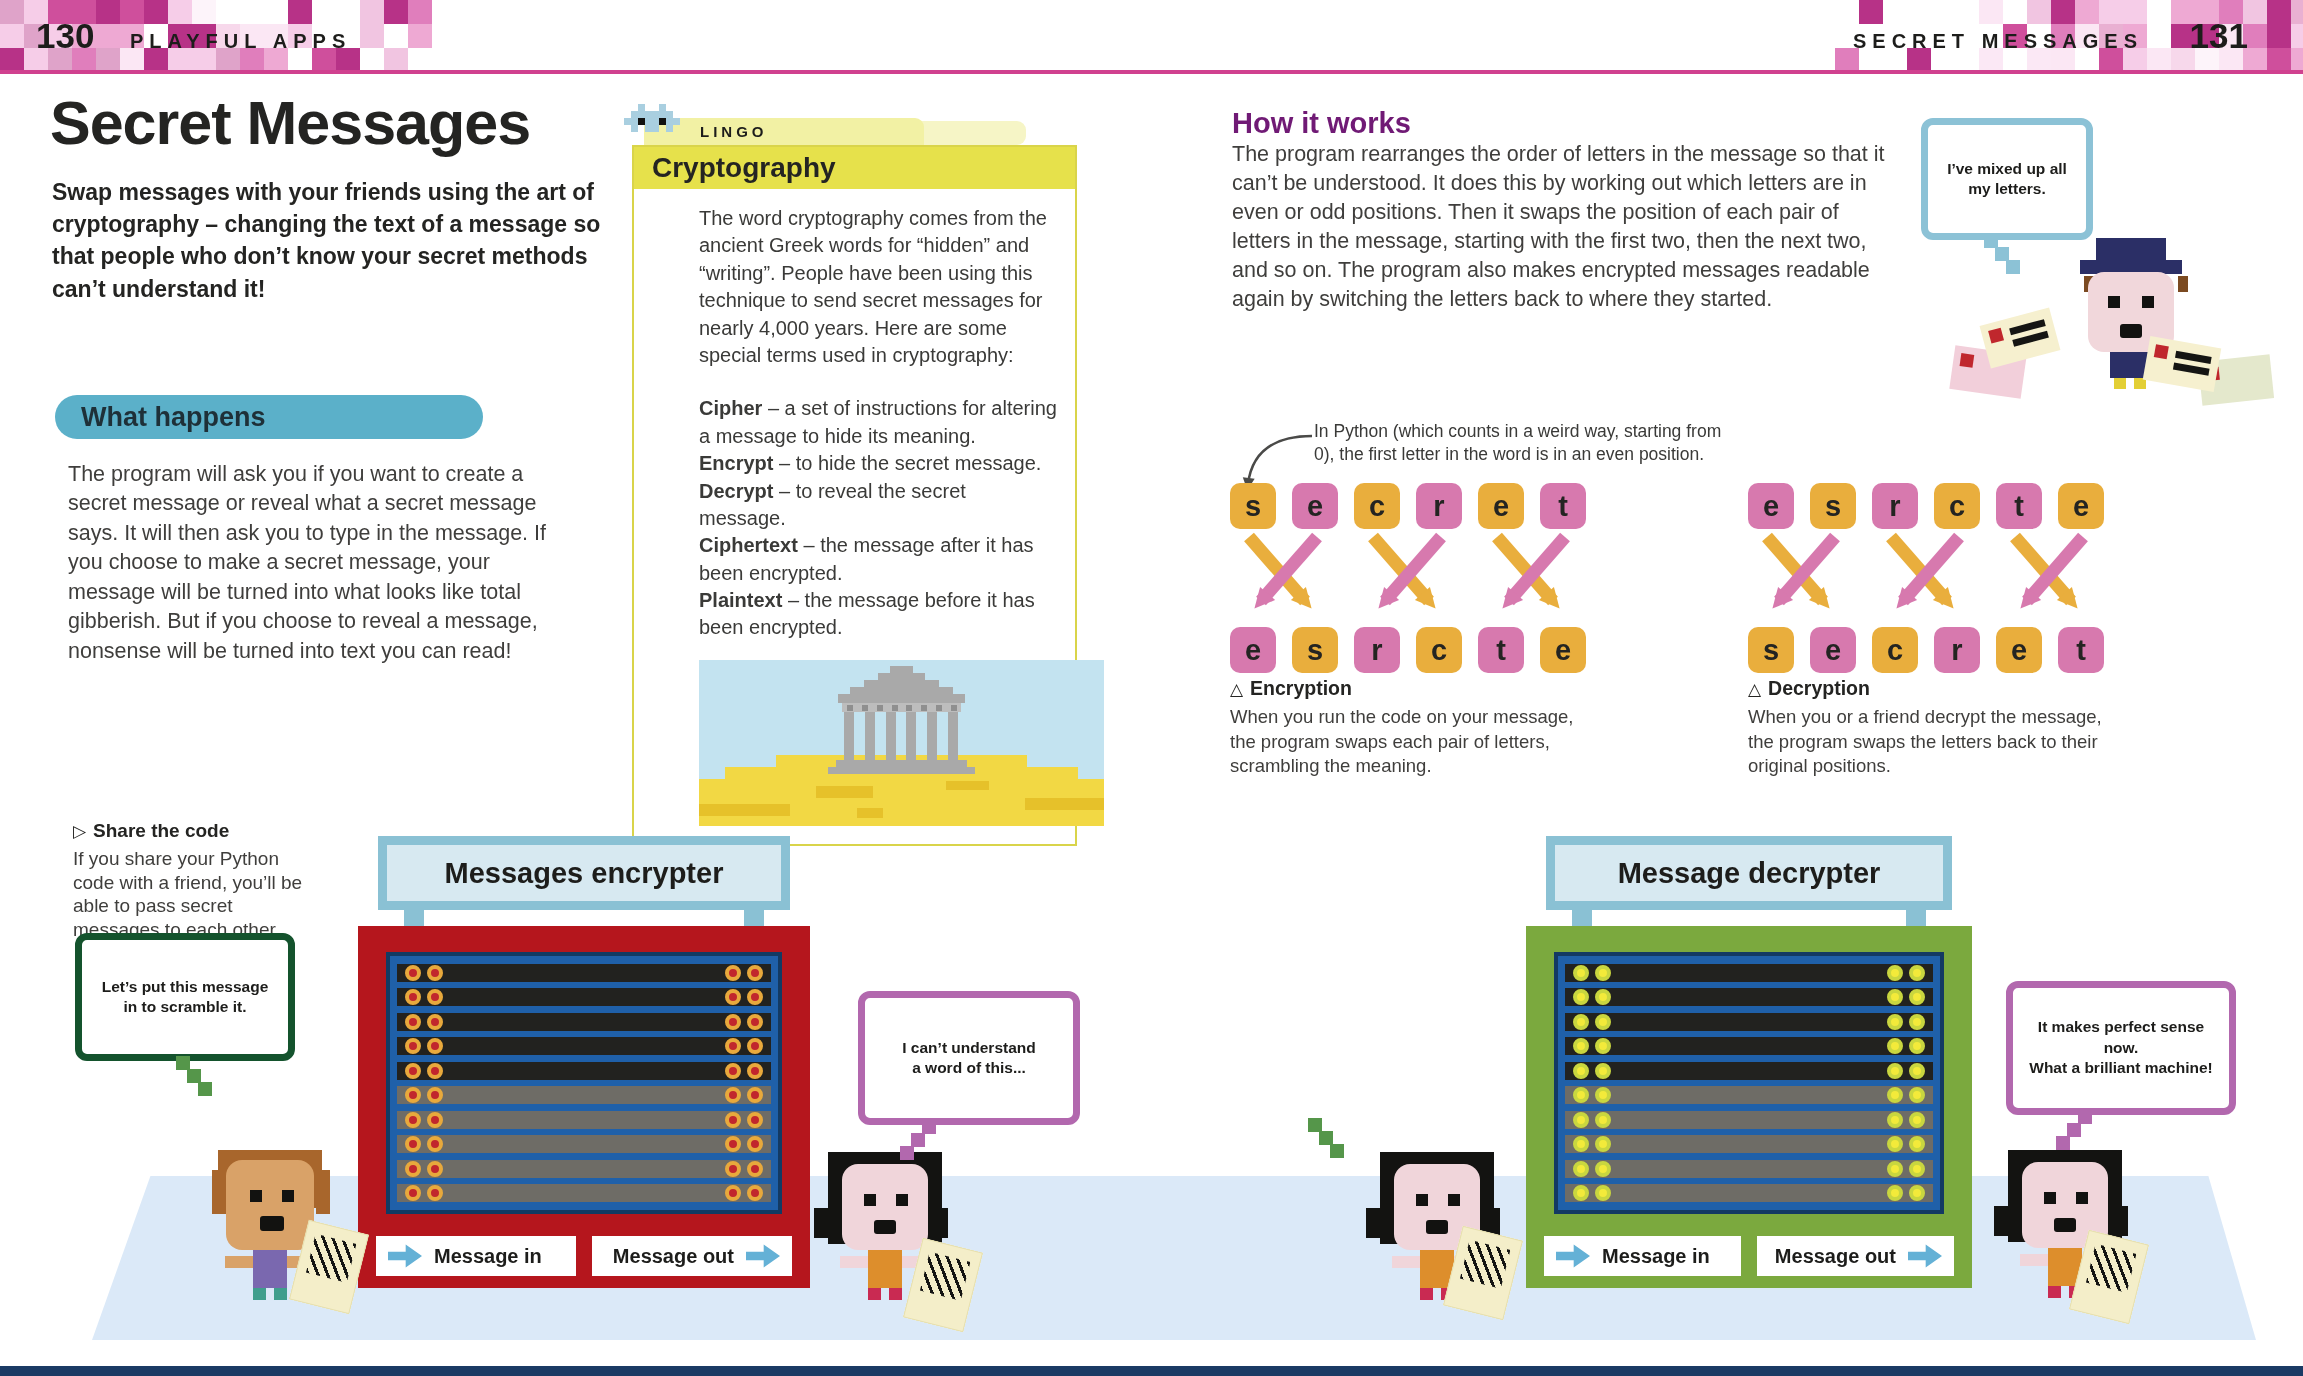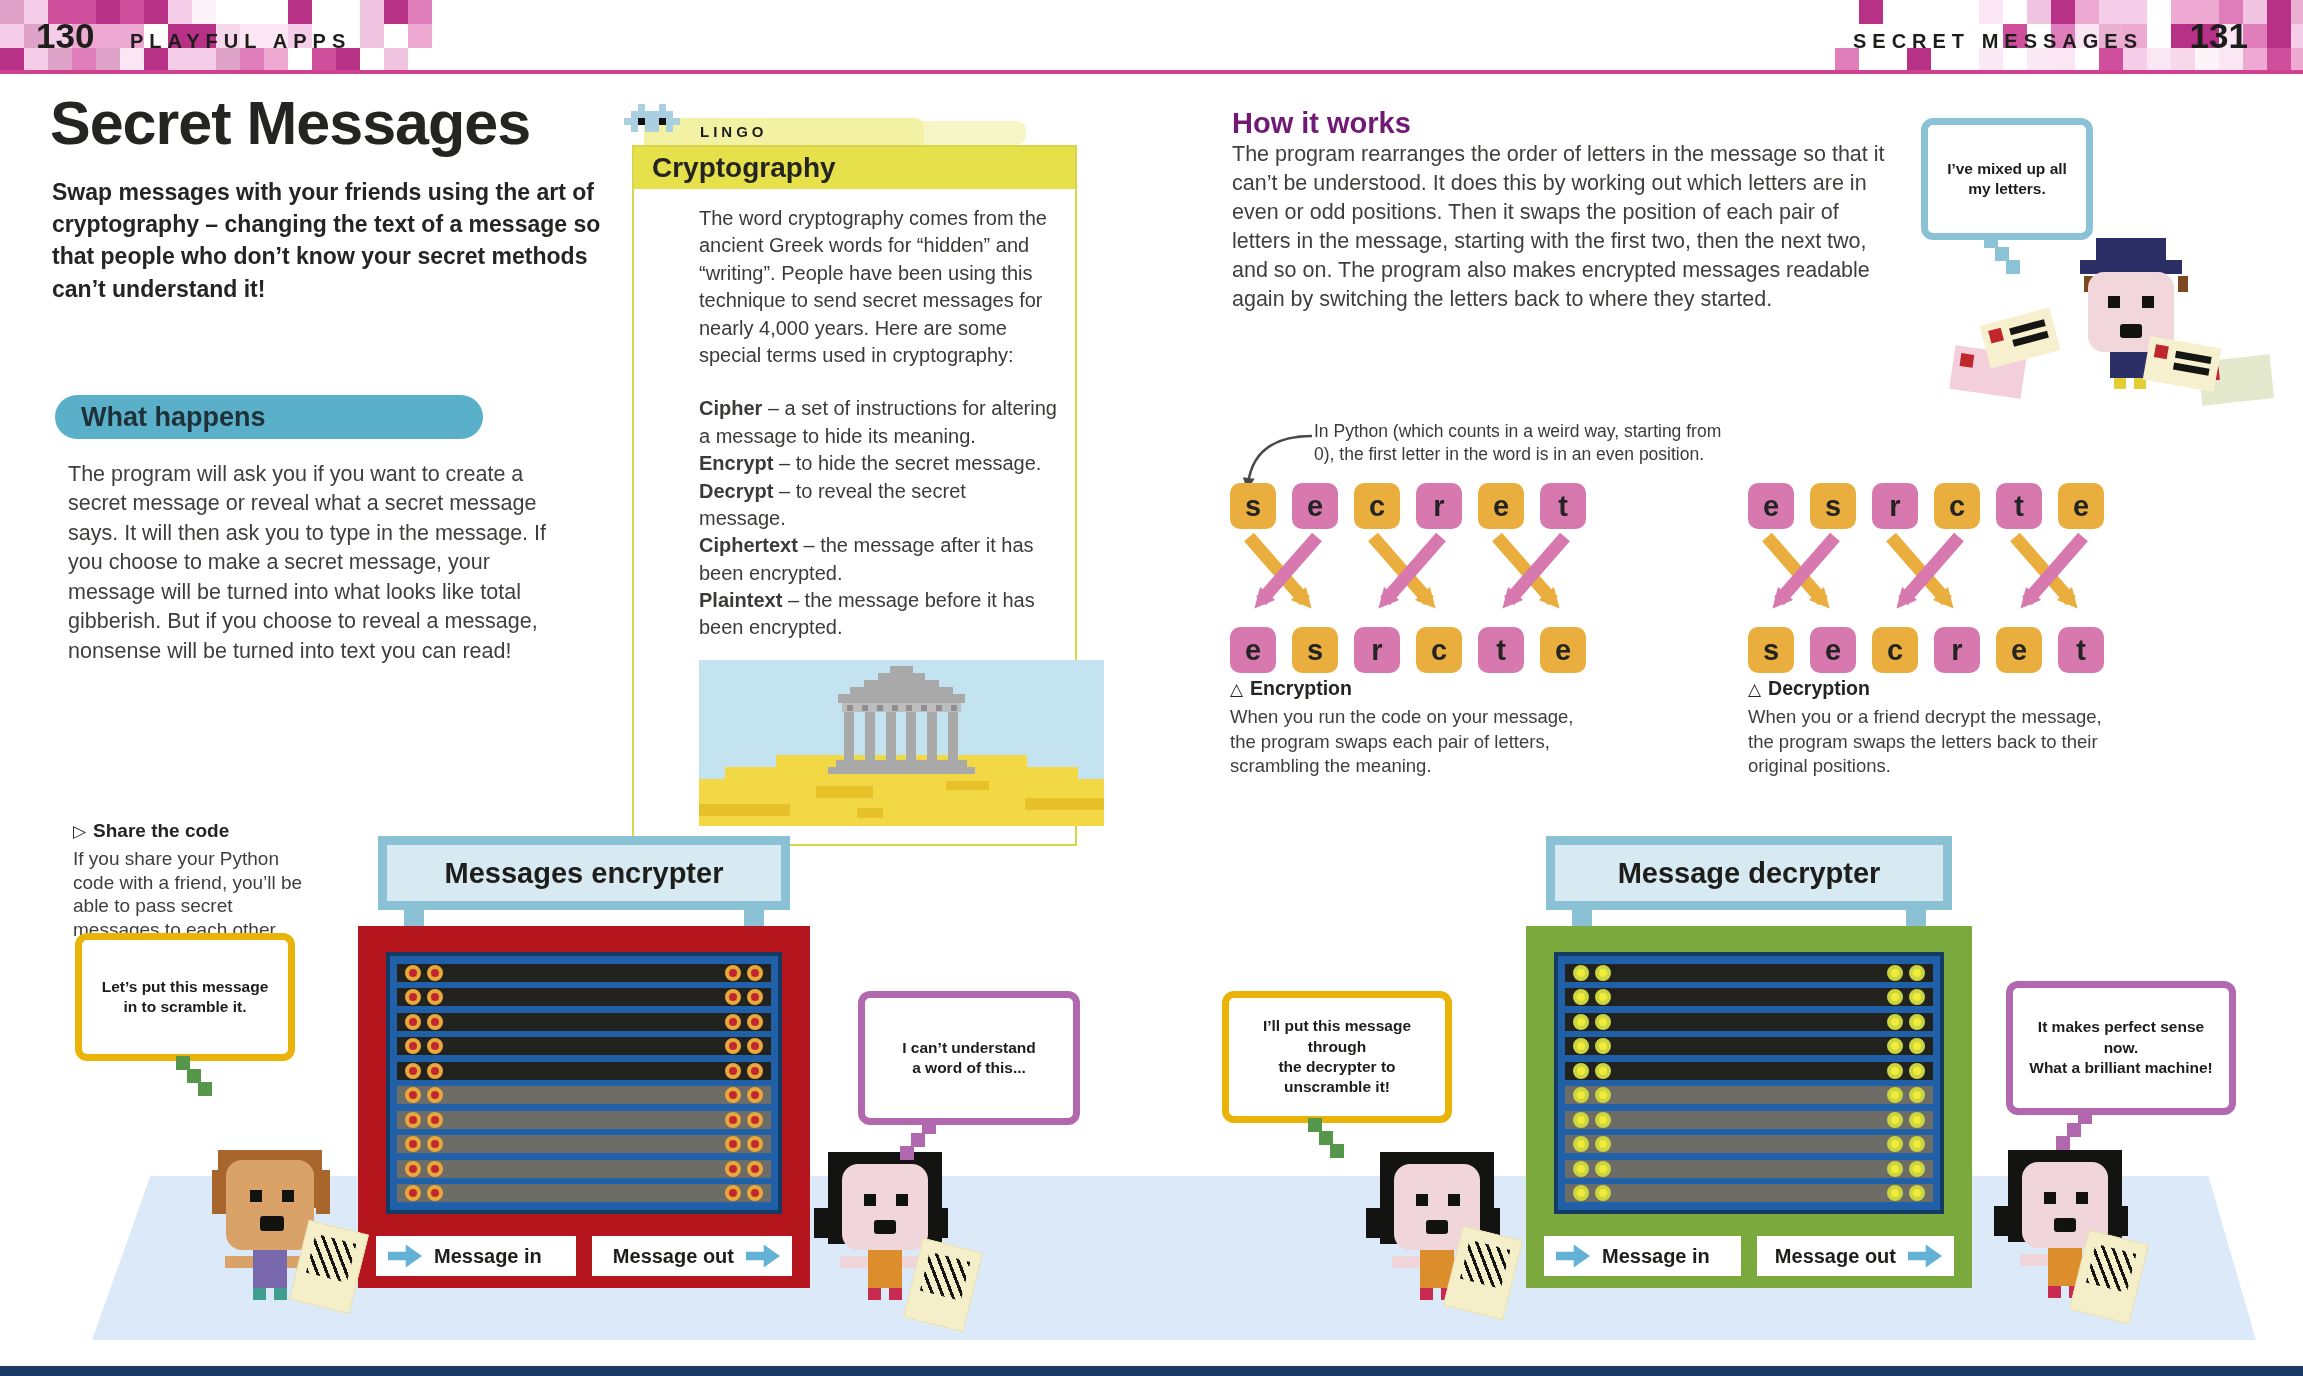--- a/index.html
+++ b/index.html
@@ -85,21 +85,21 @@
   .mlabel.in{justify-content:flex-start;padding-left:12px;}
   .mlabel.out{justify-content:flex-end;padding-right:12px;}
   .arrowr{width:34px;height:24px;background:#64b1d6;clip-path:polygon(0 32%,52% 32%,52% 2%,100% 50%,52% 98%,52% 68%,0 68%);}
   .mlabel.in .arrowr{margin-right:12px;}
   .mlabel.out .arrowr{margin-left:12px;}
 
   
   .bubble{position:absolute;background:#fff;border-radius:12px;display:flex;align-items:center;justify-content:center;
           text-align:center;font-weight:bold;font-size:15.5px;line-height:1.32;color:#1d1d1b;white-space:pre-line;
           padding:8px 10px;box-sizing:border-box;z-index:5;}
-  .bubble.g{border:7px solid #eab308;}
+  .bubble.g{border:7px solid #14532d;}
   .bubble.p{border:7px solid #b268ae;}
   .bubble.b{border:7px solid #8cc2d6;}
   .tail{position:absolute;width:40px;height:42px;z-index:5;}
   .tail span{position:absolute;width:14px;height:14px;}
   .tail.g span{background:#55964a;}
   .tail.p span{background:#b268ae;}
   .tail.b span{background:#8cc2d6;}
   .tail.dr span:nth-child(1){left:0;top:0;}
   .tail.dr span:nth-child(2){left:11px;top:13px;}
   .tail.dr span:nth-child(3){left:22px;top:26px;}
@@ -601,22 +601,20 @@
     </div>
 
   <div class="bubble p" style="left:858px;top:991px;width:222px;height:134px;">I can’t understand
 a word of this...</div>
   <div class="tail p dl" style="left:896px;top:1120px;">
       <span></span>
       <span></span>
       <span></span>
     </div>
 
-  <div class="bubble g" style="left:1222px;top:991px;width:230px;height:132px;">I’ll put this message through
-the decrypter to unscramble it!</div>
   <div class="tail g dr" style="left:1308px;top:1118px;">
       <span></span>
       <span></span>
       <span></span>
     </div>
 
   <div class="bubble p" style="left:2006px;top:981px;width:230px;height:134px;">It makes perfect sense now.
 What a brilliant machine!</div>
   <div class="tail p dl" style="left:2052px;top:1110px;">
       <span></span>

